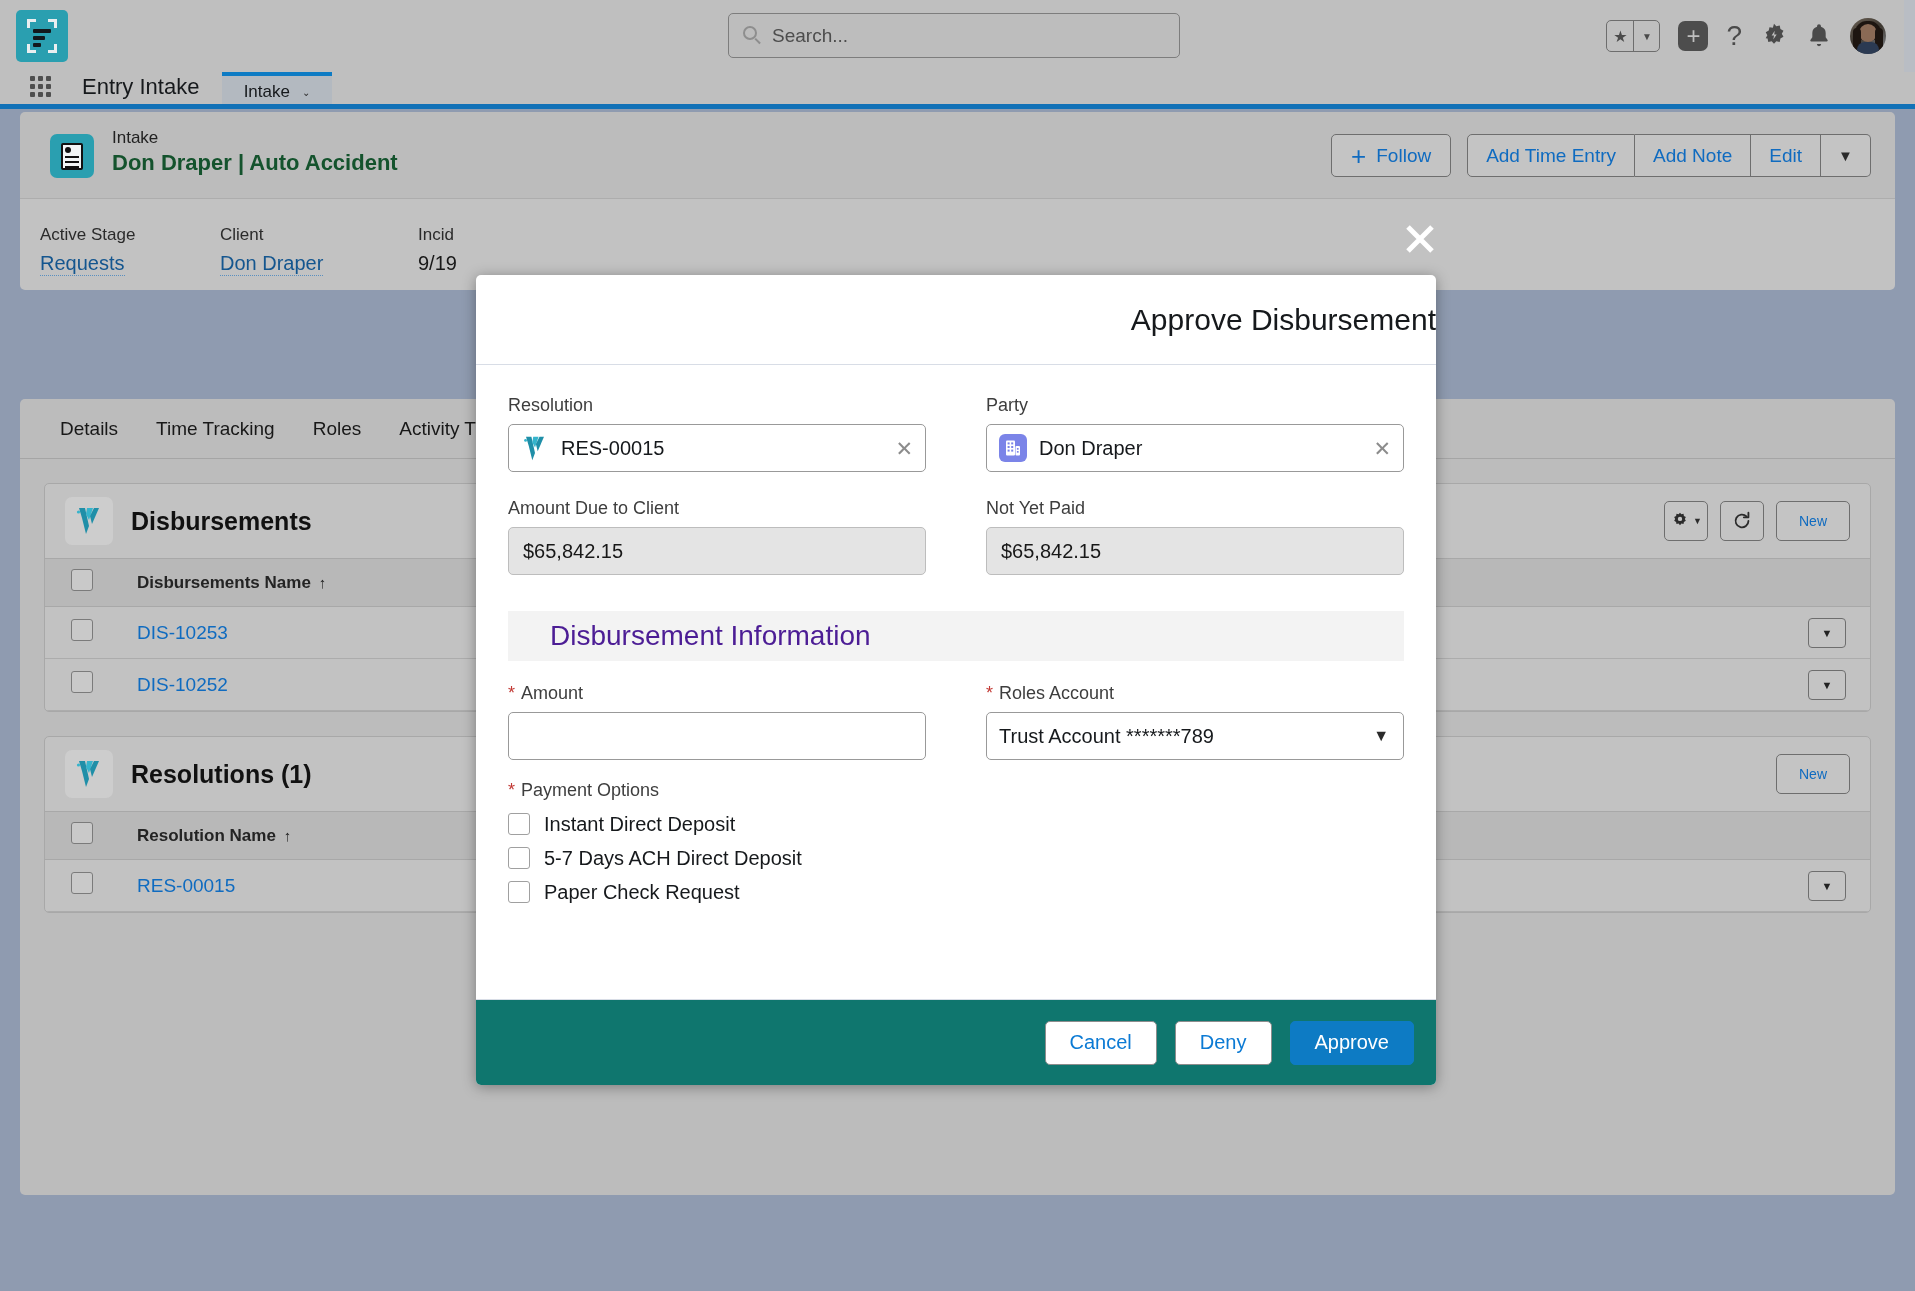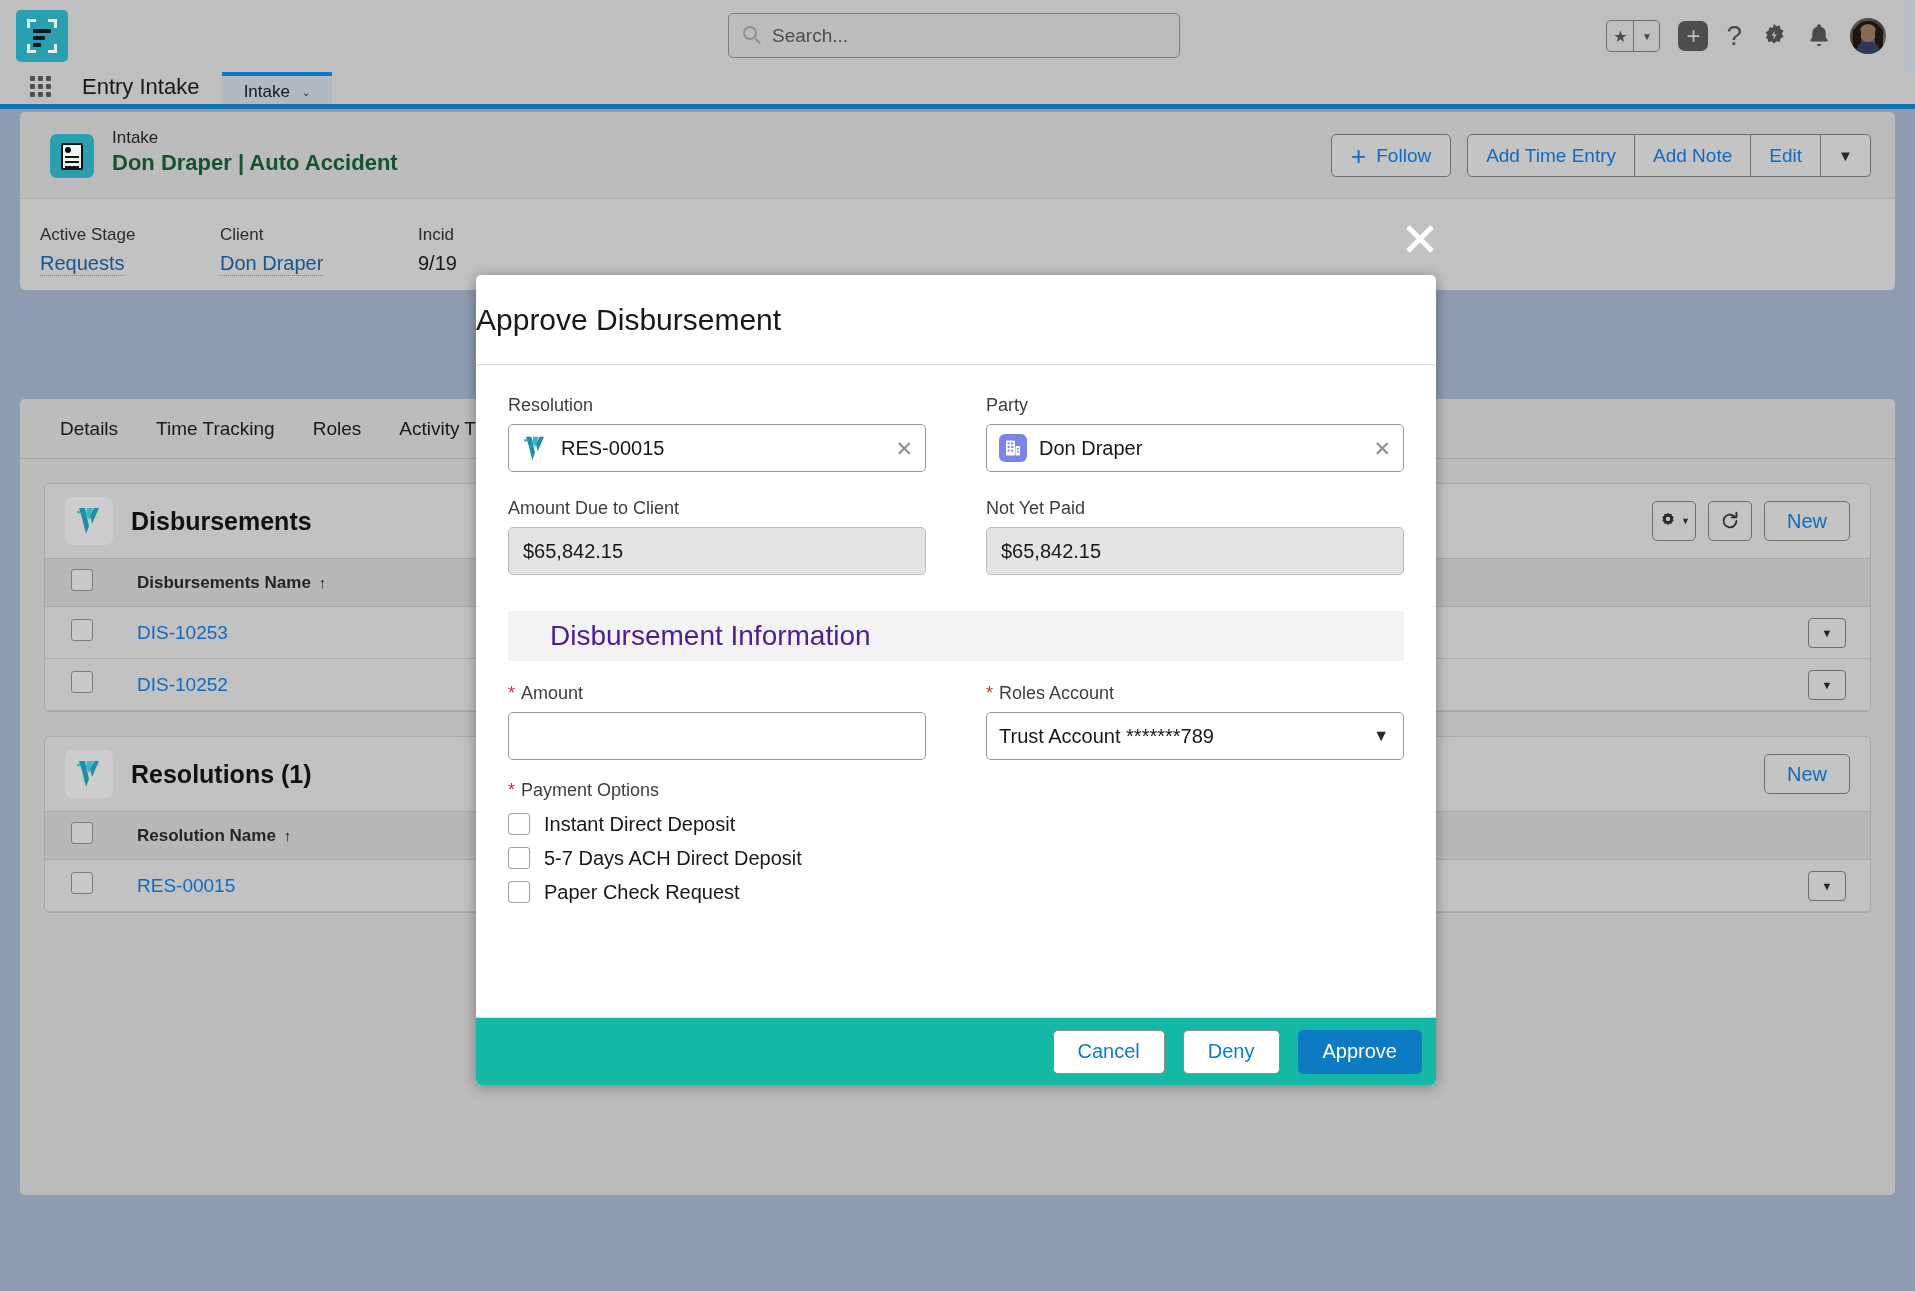--- a/index.html
+++ b/index.html
@@ -201,21 +201,21 @@
     display:flex; align-items:center; justify-content:center; flex:none;
   }
   .litify-v { width:26px; height:30px; position:relative; }
   .rl-title { font-size:25px; font-weight:bold; color:#111; margin-left:18px; }
   .rl-head-actions { position:absolute; right:20px; display:flex; gap:12px; align-items:center; }
   .icon-btn {
     width:44px; height:40px; border:1.5px solid #6e6e6e; border-radius:5px;
     background:#c4c4c4; display:flex; align-items:center; justify-content:center;
     gap:3px; cursor:pointer;
   }
-  .btn-new { height:40px; padding:0 22px; font-size:20px; }
+  .btn-new { height:40px; padding:0 22px; font-size:14px; }
 
   table.rl-table { width:100%; border-collapse:collapse; }
   table.rl-table th {
     background:#b8b8b8; height:48px; text-align:left; font-size:17px; color:#242424;
     border-top:1px solid #a8a8a8; border-bottom:1px solid #a8a8a8; font-weight:bold;
   }
   table.rl-table td {
     height:52px; font-size:19px; border-bottom:1px solid #acacac; color:#0f6bc0;
   }
   td.amt { color:#141414; }
@@ -241,29 +241,29 @@
   }
   .modal-close svg { display:block; }
 
   .modal {
     position:absolute; left:476px; top:275px; width:960px; height:810px;
     background:#fff; border-radius:5px; z-index:50;
     box-shadow:0 2px 14px rgba(0,0,0,.35);
     display:flex; flex-direction:column;
   }
   .modal-header {
-    height:90px; display:flex; align-items:center; justify-content:flex-start;
+    height:90px; display:flex; align-items:center; justify-content:flex-end;
     border-bottom:1px solid #d8dde6; flex:none;
   }
   .modal-title { font-size:30px; color:#16191c; }
   .modal-body { flex:1; padding:30px 32px 0 32px; overflow:hidden; }
   .modal-footer {
-    height:68px; background:#14b8a6; border-top:1px solid #d8dde6;
+    height:86px; background:#0f766e; border-top:1px solid #d8dde6;
     display:flex; align-items:center; justify-content:flex-end; gap:18px;
-    padding-right:14px; border-radius:0 0 5px 5px; flex:none;
+    padding-right:22px; border-radius:0 0 5px 5px; flex:none;
   }
 
   .m-row { display:flex; gap:60px; }
   .m-col { flex:1; min-width:0; }
   .m-label { font-size:18px; color:#3e3e3e; margin-bottom:8px; display:block; }
   .req-star { color:#c23934; margin-right:6px; }
 
   .lookup-pill {
     height:48px; border:1px solid #999; border-radius:5px; background:#fff;
     display:flex; align-items:center; padding:0 12px; gap:12px;

